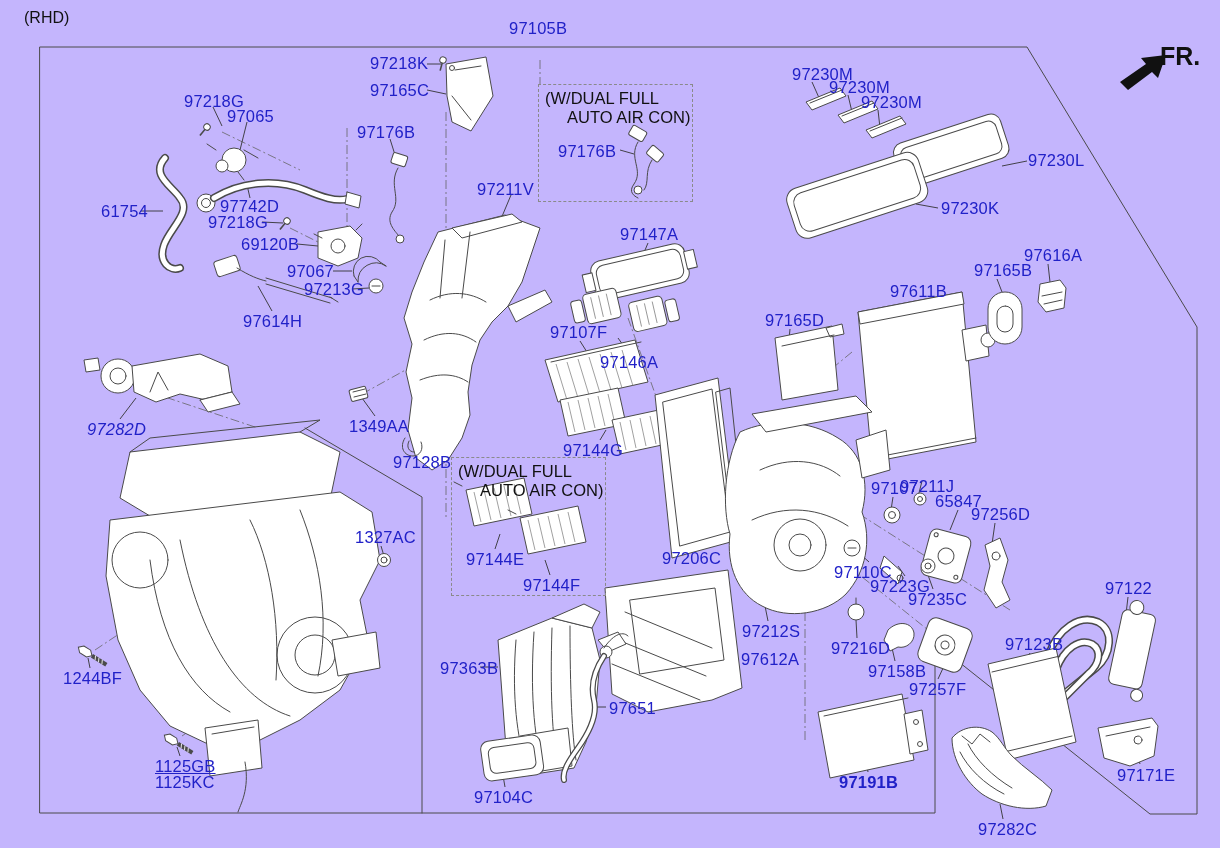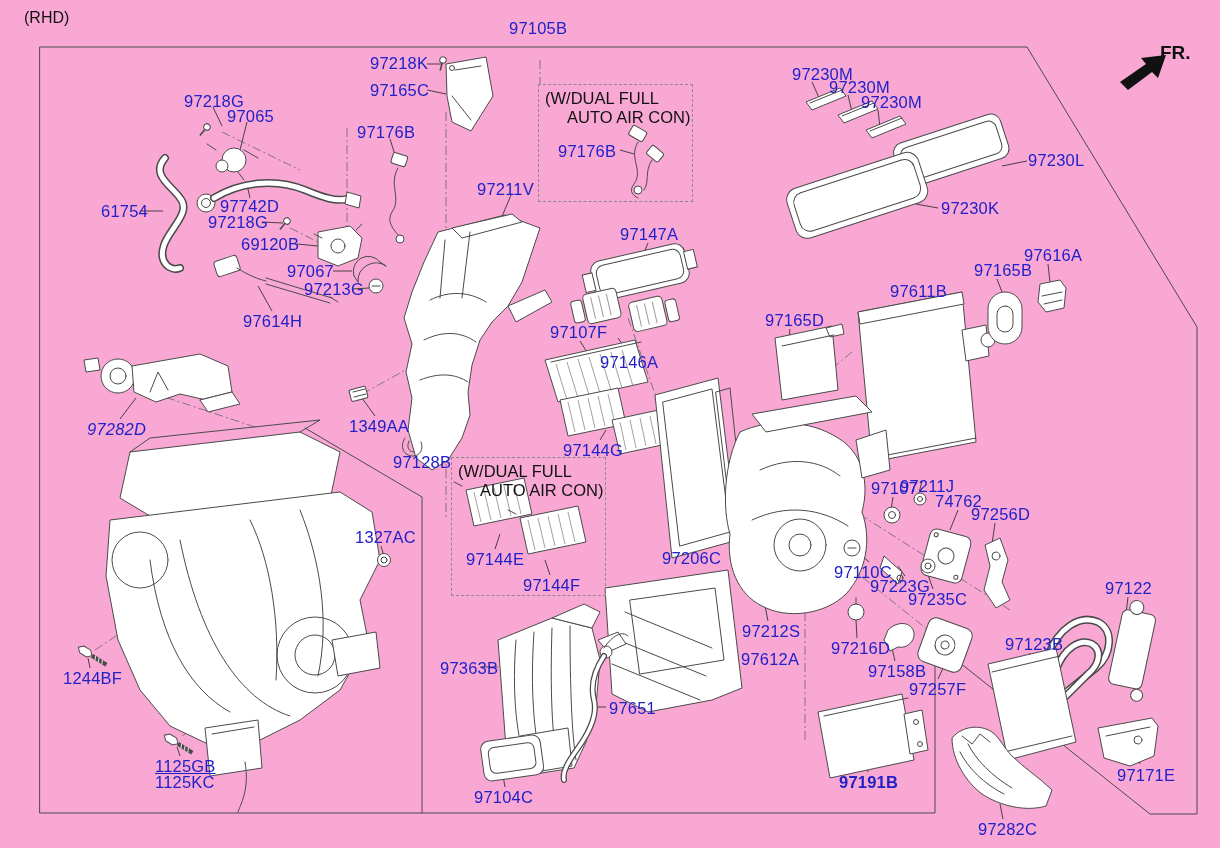--- a/index.html
+++ b/index.html
@@ -1,23 +1,23 @@
 <!DOCTYPE html>
 <html><head>
 <meta charset="utf-8">
 <style>
   html,body{margin:0;padding:0;background:#fff;}
-  .stage{position:relative;width:1220px;height:848px;background:#f9a8d4;overflow:hidden;
+  .stage{position:relative;width:1220px;height:848px;background:#c4b5fd;overflow:hidden;
          font-family:"Liberation Sans",sans-serif;}
   .stage svg{position:absolute;left:0;top:0;}
   .label{position:absolute;font-size:16.5px;line-height:1.0;color:#2121c8;white-space:nowrap;
          letter-spacing:0.2px;cursor:pointer;z-index:5;text-align:center;}
   .txt-dark{position:absolute;color:#111;white-space:nowrap;z-index:5;}
   .rhd{left:24px;top:9px;font-size:16px;}
-  .fr{left:1160px;top:42px;font-size:19px;font-weight:bold;}
+  .fr{left:1160px;top:42px;font-size:25px;font-weight:bold;}
   .note-box{position:absolute;border:1.6px dashed #8a8a8a;z-index:2;}
   .note-box .l1,.note-box .l2{font-size:16.5px;color:#111;white-space:nowrap;line-height:1.15;}
   .note-box .l1{margin:4px 0 0 6px;}
   .note-box .l2{margin:0 0 0 28px;}
   .sk{stroke:#4a4a4a;fill:none;stroke-width:1;stroke-linejoin:round;stroke-linecap:round;}
   .skw{stroke:#4a4a4a;fill:#fff;stroke-width:1;stroke-linejoin:round;}
   .ld{stroke:#333;stroke-width:0.9;fill:none;}
   .dd{stroke:#666;stroke-width:0.8;fill:none;stroke-dasharray:9 3 2 3;}
   .pipe-o{stroke:#4a4a4a;stroke-width:8;fill:none;stroke-linecap:round;}
   .pipe-i{stroke:#fff;stroke-width:5;fill:none;stroke-linecap:round;}
@@ -399,21 +399,21 @@
       <div class="label" style="left: 349px; top: 418px;">1349AA</div>
       <div class="label" style="left: 393px; top: 454px;">97128B</div>
       <div class="label" style="left: 563px; top: 442px;">97144G</div>
       <div class="label" style="left: 558px; top: 143px;">97176B</div>
       <div class="label" style="left: 466px; top: 551px;">97144E</div>
       <div class="label" style="left: 523px; top: 577px;">97144F</div>
       <div class="label" style="left: 355px; top: 529px;">1327AC</div>
       <div class="label" style="left: 662px; top: 550px;">97206C</div>
       <div class="label" style="left: 900px; top: 478px;">97211J</div>
       <div class="label" style="left: 871px; top: 480px;">97107</div>
-      <div class="label" style="left: 935px; top: 493px;">74762</div>
+      <div class="label" style="left: 935px; top: 493px;">65847</div>
       <div class="label" style="left: 971px; top: 506px;">97256D</div>
       <div class="label" style="left: 834px; top: 564px;">97110C</div>
       <div class="label" style="left: 870px; top: 578px;">97223G</div>
       <div class="label" style="left: 908px; top: 591px;">97235C</div>
       <div class="label" style="left: 742px; top: 623px;">97212S</div>
       <div class="label" style="left: 741px; top: 651px;">97612A</div>
       <div class="label" style="left: 831px; top: 640px;">97216D</div>
       <div class="label" style="left: 868px; top: 663px;">97158B</div>
       <div class="label" style="left: 909px; top: 681px;">97257F</div>
       <div class="label" style="left: 1105px; top: 580px;">97122</div>

